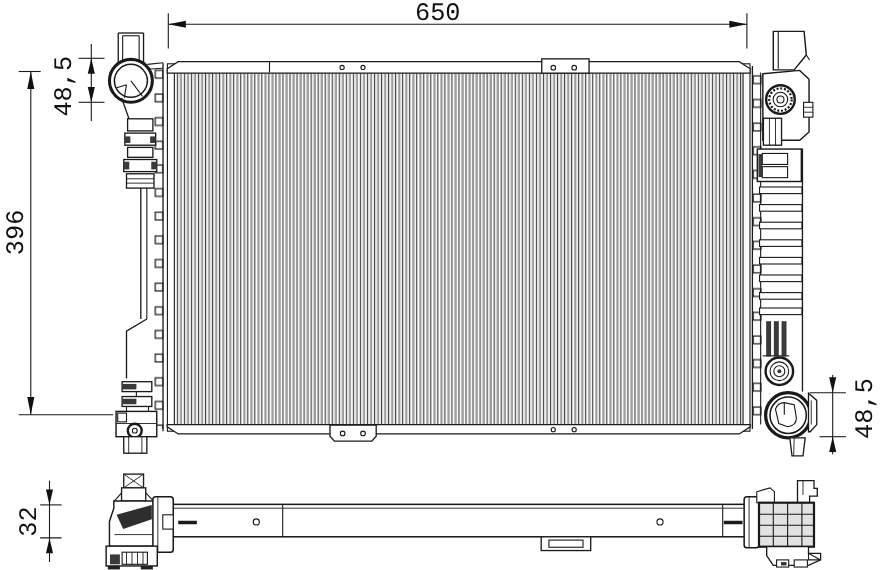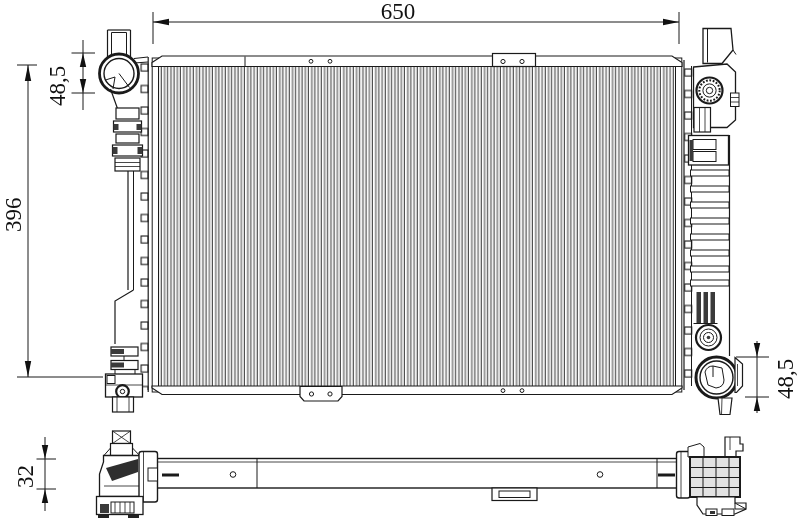--- a/index.html
+++ b/index.html
@@ -1,17 +1,17 @@
 <!DOCTYPE html>
 <html><head>
 <meta charset="utf-8">
 <style>
   html,body{margin:0;padding:0;background:#fff;}
   .stage{position:relative;width:800px;height:518px;background:#fff;overflow:hidden;
-         font-family:Liberation Serif, serif;}
+         font-family:Liberation Mono, monospace;}
   svg{display:block;}
   .ln{stroke:#1a1a1a;fill:none;}
   .w08{stroke-width:.8}.w1{stroke-width:1}.w12{stroke-width:1.2}.w14{stroke-width:1.4}
   .w2{stroke-width:2.2}.w3{stroke-width:3}
   .wh{fill:#fff;stroke:#1a1a1a;}
   .dk{fill:#3a3a3a;stroke:none;}
   .ah{fill:#111;stroke:none;}
   .dim{font-size:23px;fill:#111;}
 </style>
 </head>

